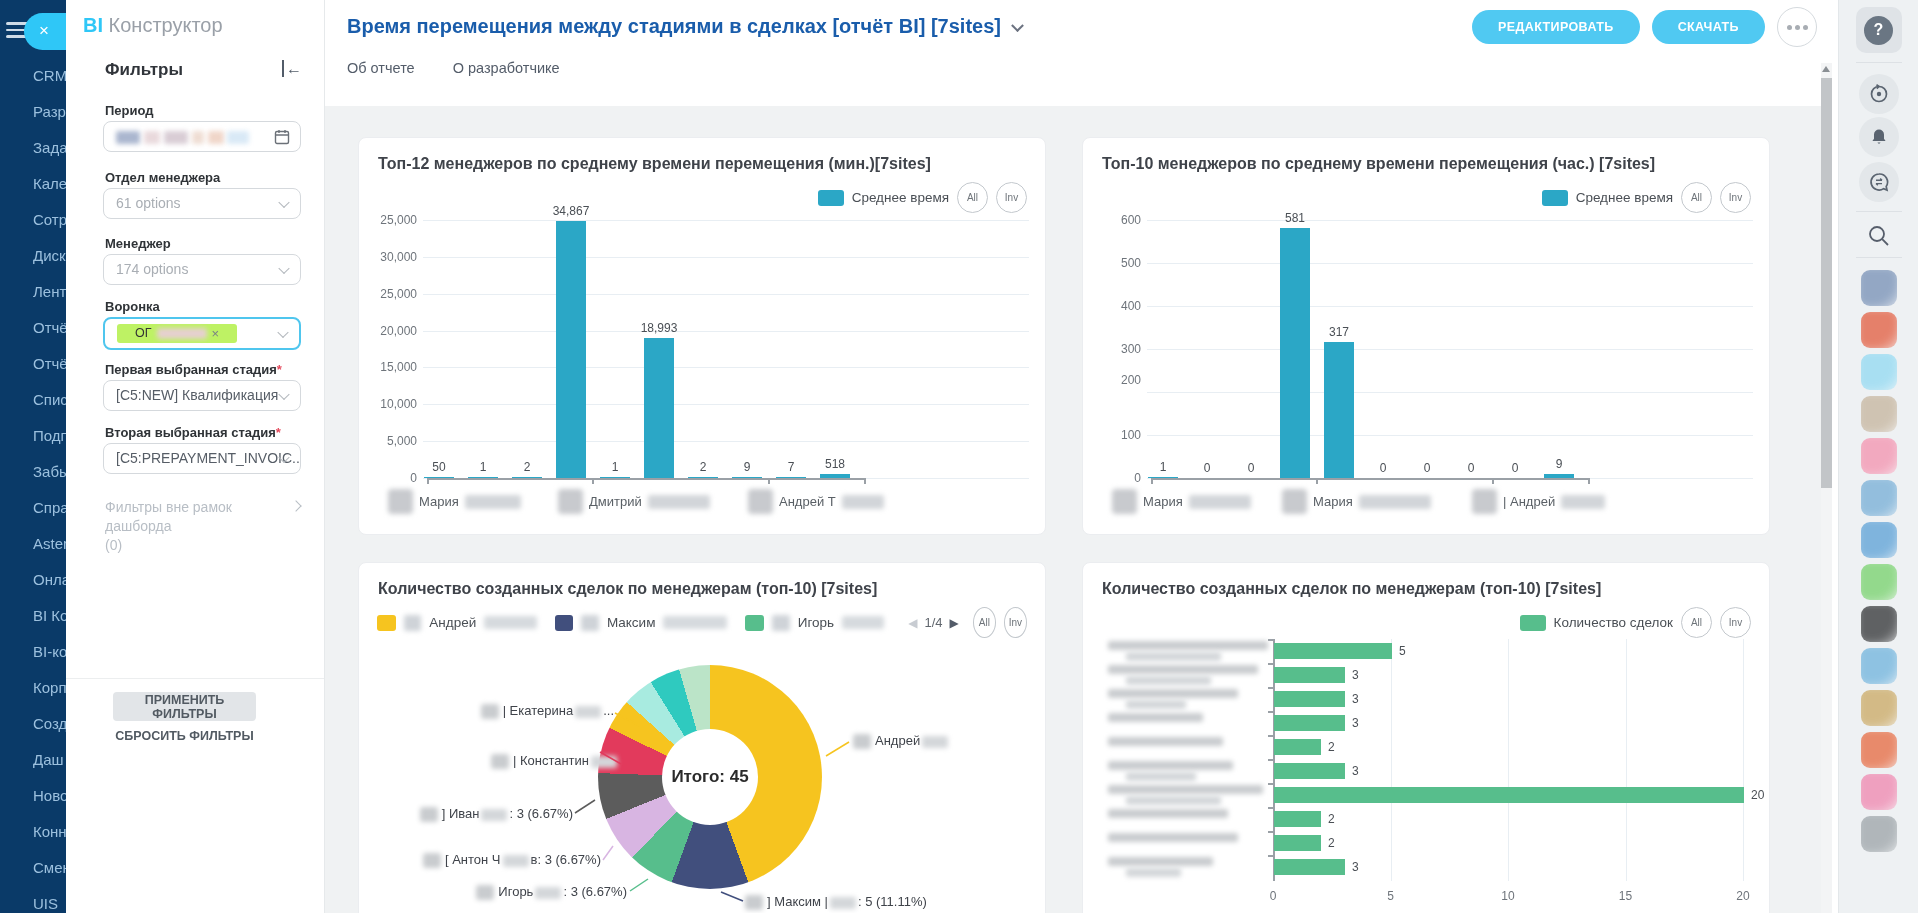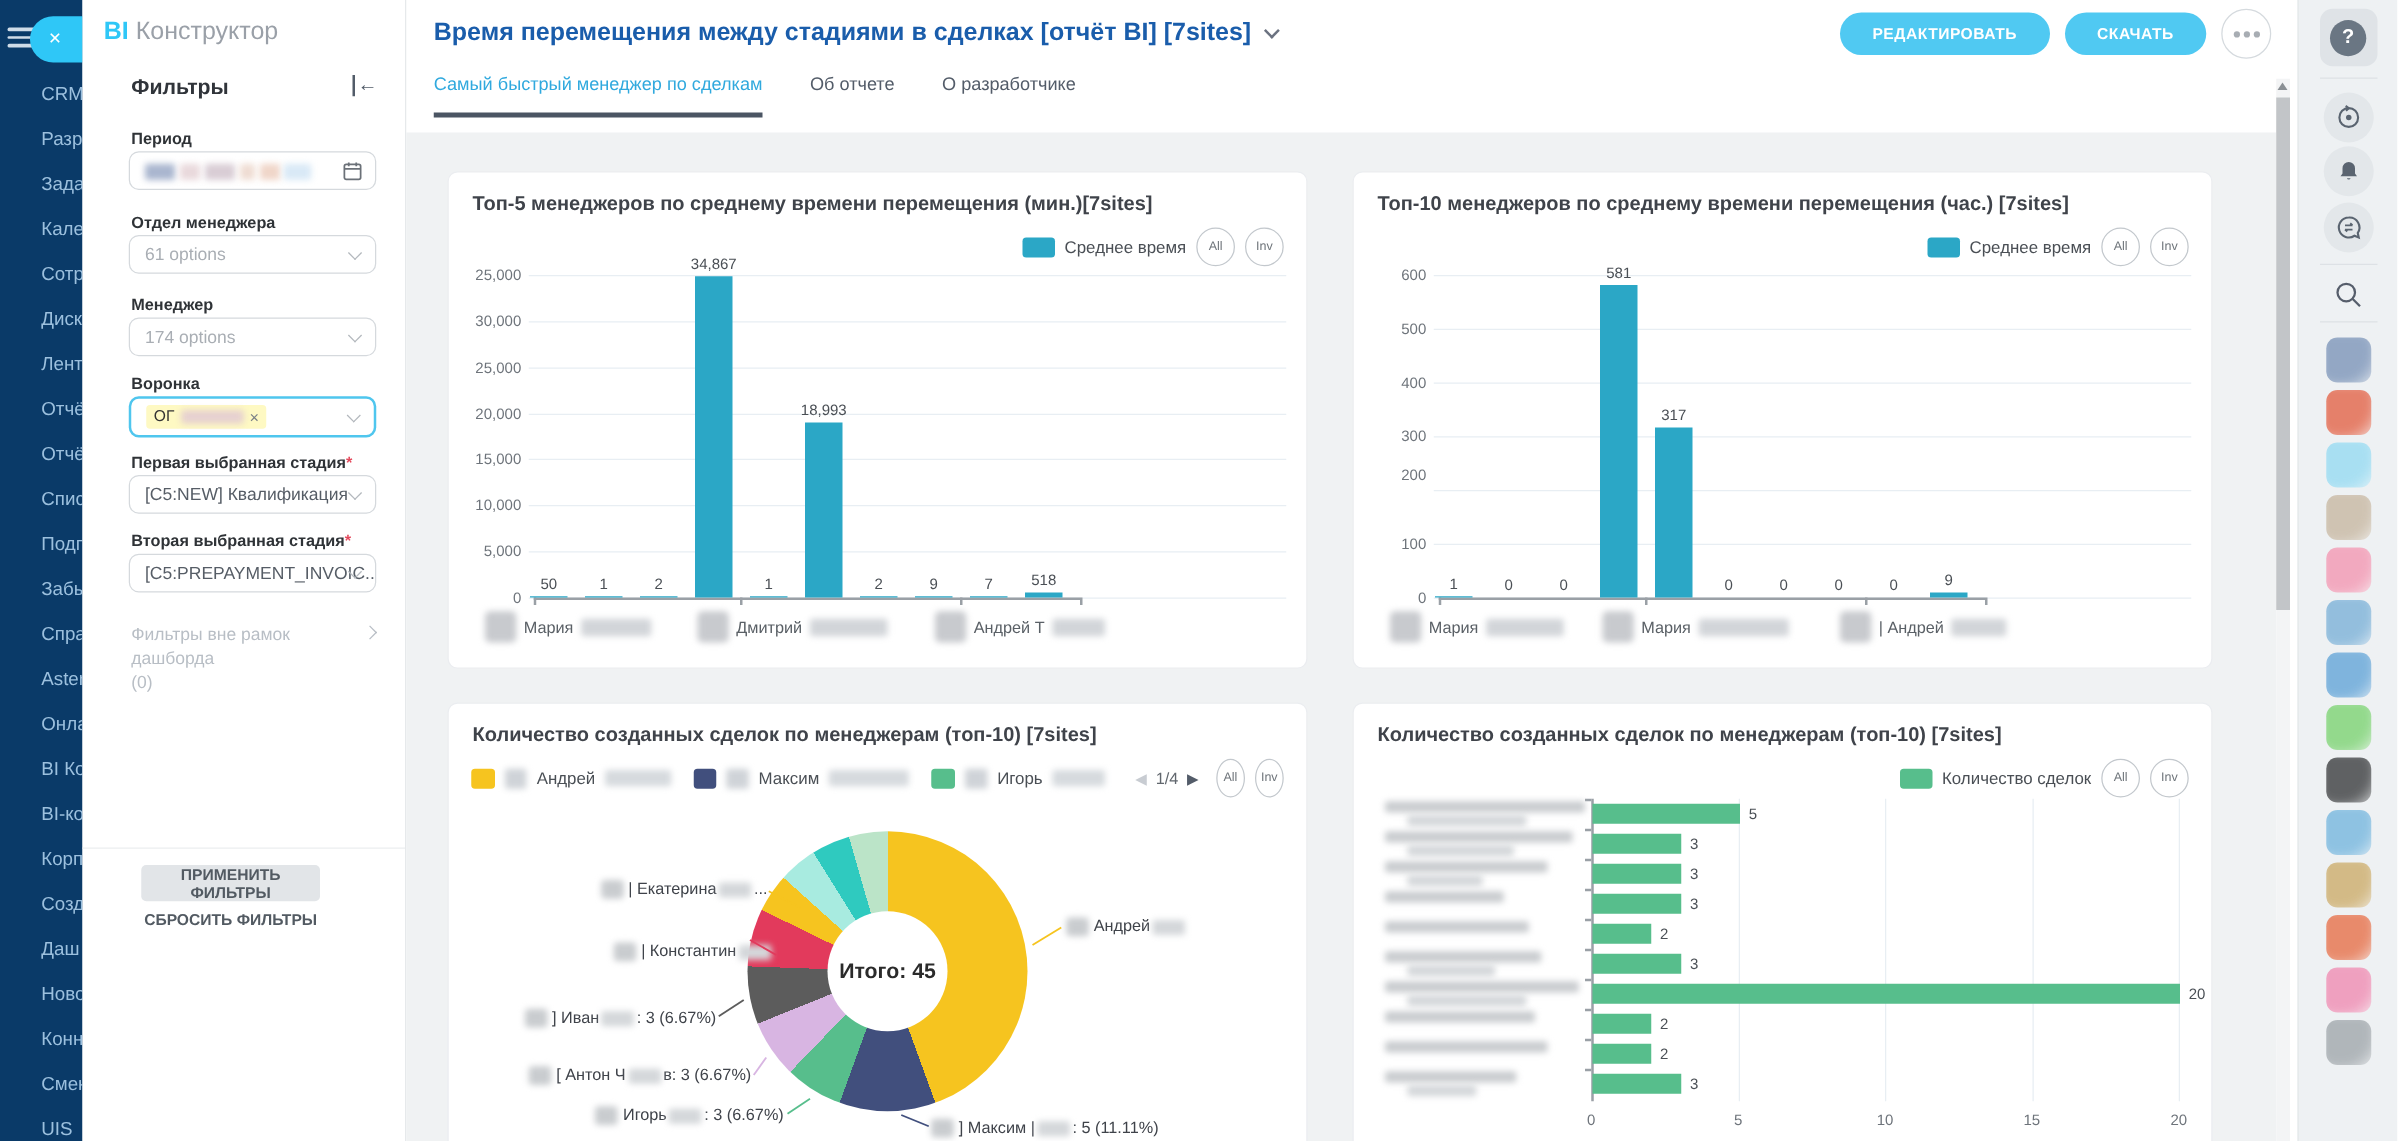--- a/index.html
+++ b/index.html
@@ -22,21 +22,21 @@
   .logo span { color:#9aa0a8; font-weight:500; }
   .ftitle { position:absolute; left:39px; top:60px; font-size:17px; font-weight:bold; color:#30343a; }
   .fcollapse { position:absolute; right:22px; top:60px; color:#525c69; font-size:16px; cursor:pointer; }
   .fcollapse .barr { border-left:2px solid #525c69; padding-left:2px; }
   .flabel { position:absolute; left:39px; font-size:13px; font-weight:bold; color:#2f3337; }
   .req { color:#e4495c; }
   .fselect { position:absolute; left:37px; width:198px; height:31px; border:1px solid #d5d9dd; border-radius:8px; background:#fff; font-size:14px; color:#a9aeb4; line-height:29px; padding-left:12px; cursor:pointer; white-space:nowrap; overflow:hidden; }
   .fselect.value { color:#565d66; }
   .fselect.focused { border:2px solid #4fc6ee; line-height:27px; }
   .chev { position:absolute; right:12px; top:50%; width:8px; height:8px; border-right:1.6px solid #b3b8bd; border-bottom:1.6px solid #b3b8bd; transform:translateY(-70%) rotate(45deg); }
-  .tag { display:inline-flex; align-items:center; gap:5px; background:#fef9c3; border-radius:3px; padding:2px 6px; font-size:12.5px; color:#333; margin-top:3px; line-height:15px; }
+  .tag { display:inline-flex; align-items:center; gap:5px; background:#bef264; border-radius:3px; padding:2px 18px; font-size:12.5px; color:#333; margin-top:3px; line-height:15px; }
   .tag .x { color:#7a8086; font-size:13px; cursor:pointer; }
   .bl { display:inline-block; border-radius:2px; filter:blur(2.5px); vertical-align:middle; }
   .cal-icon { position:absolute; right:10px; top:7px; }
   .fouter { position:absolute; left:39px; top:498px; width:180px; font-size:14px; color:#b8bec5; line-height:19px; cursor:pointer; }
   .fouter-chev { position:absolute; right:24px; top:502px; width:8px; height:8px; border-right:1.6px solid #b8bec5; border-top:1.6px solid #b8bec5; transform:rotate(45deg); cursor:pointer; }
   .fdivider { position:absolute; left:0; top:678px; width:100%; height:1px; background:#eceeef; }
   .apply-btn { position:absolute; left:47px; top:692px; width:143px; height:29px; background:#e2e5e8; border:none; border-radius:4px; font-family:inherit; font-size:12.5px; font-weight:bold; color:#525a62; cursor:pointer; }
   .reset-btn { position:absolute; left:0; top:729px; width:237px; text-align:center; font-size:12.5px; font-weight:bold; color:#525a62; cursor:pointer; }
 
   
@@ -182,28 +182,27 @@
     <div class="hdr-btns">
       <button class="pillbtn">РЕДАКТИРОВАТЬ</button>
       <button class="pillbtn">СКАЧАТЬ</button>
       <div class="dotsbtn">
           <i></i>
           <i></i>
           <i></i>
         </div>
     </div>
     <div class="tabs">
-      <div class="tab active">Самый быстрый менеджер по сделкам</div>
       <div class="tab">Об отчете</div>
       <div class="tab">О разработчике</div>
     </div>
 
     <div class="canvas">
       <section class="card" id="card0" style="left:33px; top:31px; height:398px">
-        <div class="card-title">Топ-5 менеджеров по среднему времени перемещения (мин.)[7sites]</div>
+        <div class="card-title">Топ-12 менеджеров по среднему времени перемещения (мин.)[7sites]</div>
       <div class="legend" style="right: 18px;">
             <div class="sw" style="background: rgb(43, 167, 198);"></div>
             <div class="lname">Среднее время</div>
             <div class="ptoggle">All</div>
             <div class="ptoggle">Inv</div>
           </div>
           <div class="gridline" style="left: 64px; top: 82px; width: 606px;"></div>
           <div class="ytick" style="left: 2px; top: 75px;">25,000</div>
           <div class="gridline" style="left: 64px; top: 118.857px; width: 606px;"></div>
           <div class="ytick" style="left: 2px; top: 111.857px;">30,000</div>

